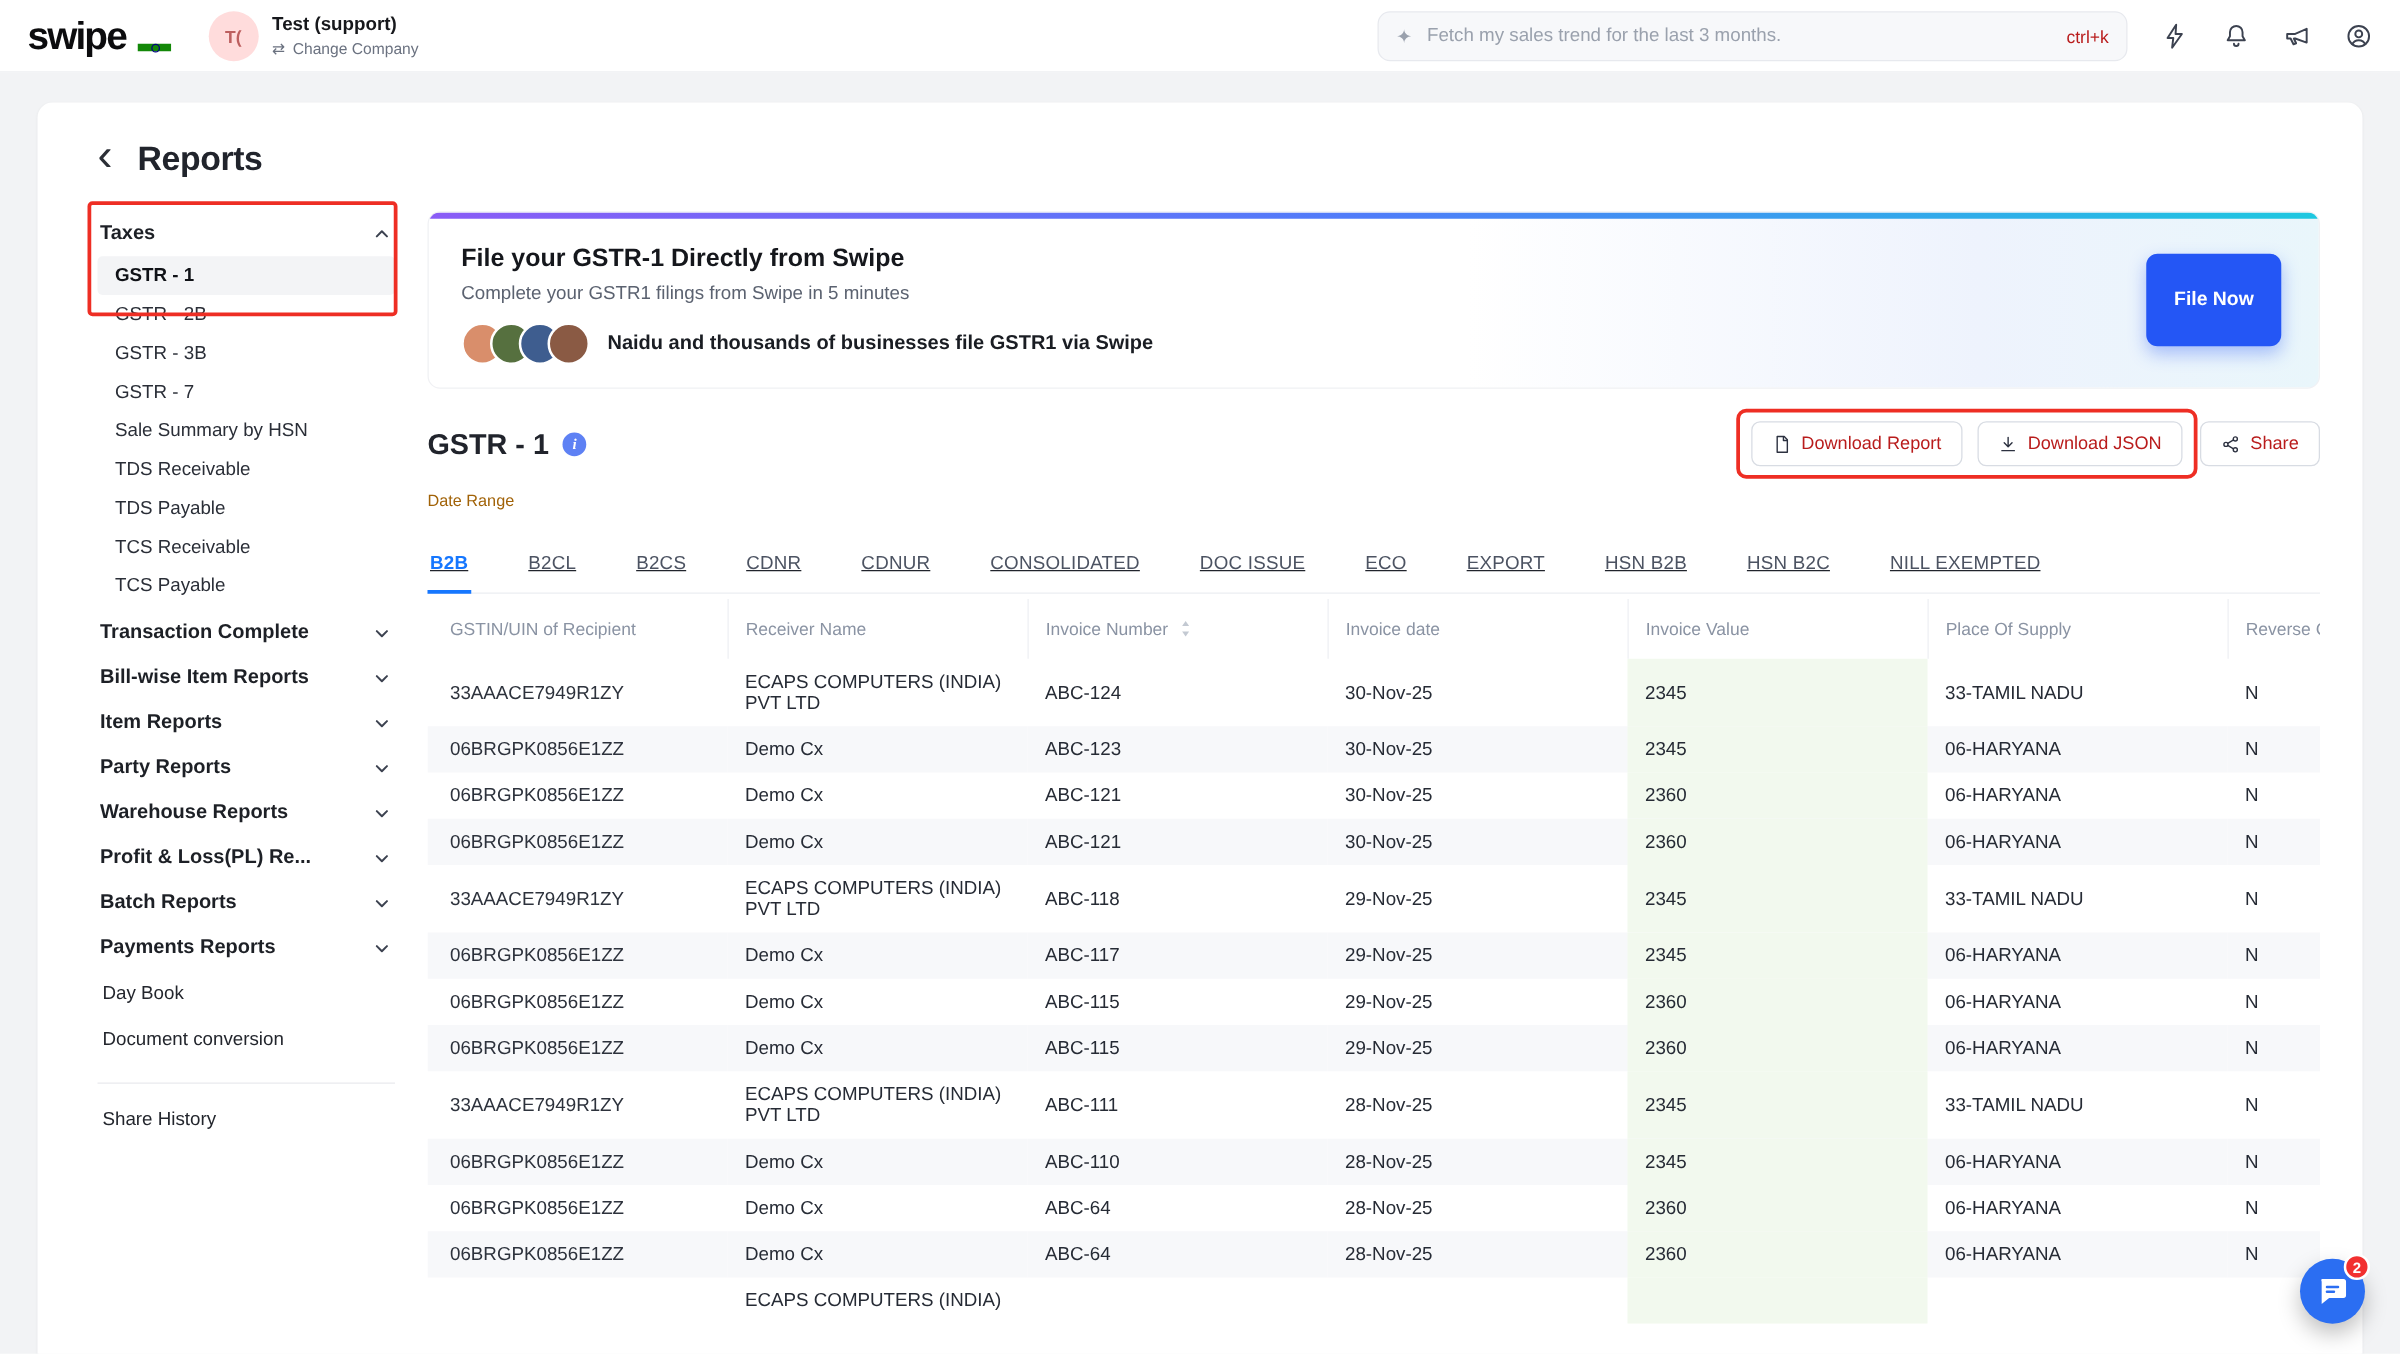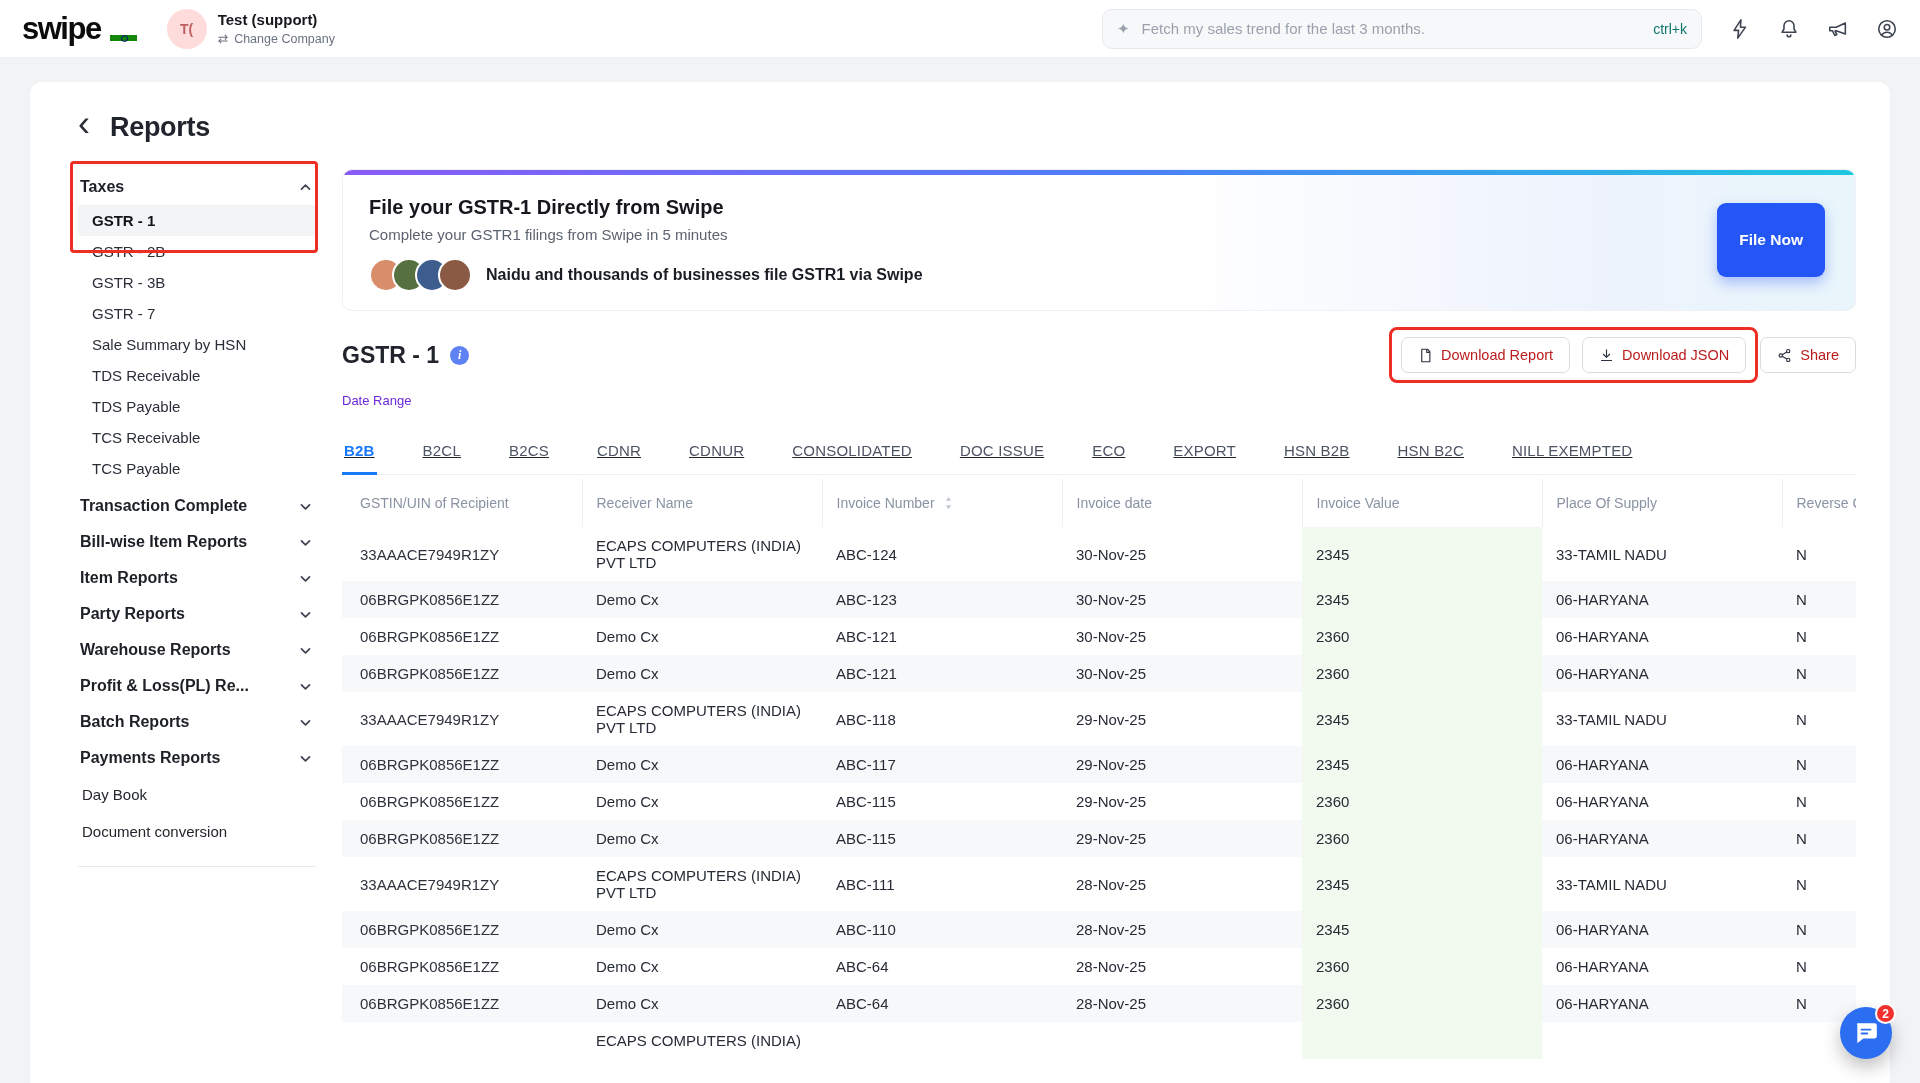--- a/index.html
+++ b/index.html
@@ -27,21 +27,21 @@
     font-weight:700;font-size:14px;display:flex;align-items:center;justify-content:center;}
   .company-name{font-weight:700;font-size:15px;color:#17181c;}
   .change{font-size:12.5px;color:#6b7280;display:flex;gap:6px;align-items:center;cursor:pointer;margin-top:3px;}
   .nav-right{display:flex;align-items:center;gap:27px;}
   .search{width:600px;height:40px;background:#f7f8fa;border:1px solid #e7e9ee;border-radius:10px;
     display:flex;align-items:center;padding:0 14px;gap:10px;}
   .sparkle{color:#9aa1ad;font-size:15px;}
   .search input{flex:1;border:none;background:transparent;outline:none;font-size:15px;
     color:#333;font-family:inherit;}
   .search input::placeholder{color:#9aa1ad;}
-  .shortcut{color:#0f766e;font-size:14px;white-space:nowrap;}
+  .shortcut{color:#b91c1c;font-size:14px;white-space:nowrap;}
   .nav-ic{width:22px;height:22px;cursor:pointer;display:block;}
   
   .card{margin:24px 30px;background:#fff;border-radius:12px;min-height:1200px;
     padding:30px 34px 0;box-shadow:0 1px 2px rgba(16,24,40,.05);}
   .page-head{display:flex;align-items:center;gap:20px;padding-left:14px;}
   .back{font-size:36px;line-height:.8;color:#2c2f36;cursor:pointer;margin-top:-6px;}
   h1{font-size:27px;margin:0;font-weight:800;letter-spacing:-.3px;}
   .content{display:flex;gap:26px;margin-top:26px;padding-left:14px;}
   
   .sidebar{width:238px;flex:none;position:relative;font-size:15px;}
@@ -74,21 +74,21 @@
   .toolbar{display:flex;align-items:center;justify-content:space-between;margin-top:26px;}
   .rtitle{display:flex;align-items:center;gap:11px;font-size:23px;font-weight:800;}
   .info-dot{width:19px;height:19px;border-radius:50%;background:#5e81f4;color:#fff;font-size:12px;
     display:flex;align-items:center;justify-content:center;font-weight:700;cursor:pointer;font-family:"Liberation Serif",serif;font-style:italic;}
   .actions{display:flex;align-items:center;gap:14px;}
   .dl-group{position:relative;display:flex;gap:12px;}
   .anno-dl{position:absolute;inset:-10px -12px;border:3px solid var(--anno);border-radius:8px;pointer-events:none;}
   .btn{display:flex;align-items:center;gap:8px;background:#fff;border:1px solid #d8dce3;border-radius:7px;
     padding:9px 16px;font-size:14.5px;color:#b91c1c;cursor:pointer;font-family:inherit;white-space:nowrap;}
   .date-wrap{margin-top:20px;}
-  .date-label{font-size:13px;color:#6d28d9;}
+  .date-label{font-size:13px;color:#a16207;}
   .date-box{margin-top:7px;display:inline-flex;align-items:center;gap:13px;border:1px solid #d8dce3;
     border-radius:8px;padding:9px 14px;font-size:15px;color:#1e222b;cursor:pointer;}
   .date-arrow{color:#9aa1ad;font-size:14px;}
   .tabs{display:flex;gap:44px;margin-top:24px;border-bottom:1px solid #eceef2;text-decoration:underline;}
   .tab{padding:10px 2px 13px;font-size:15px;color:#4c5362;cursor:pointer;letter-spacing:.2px;white-space:nowrap;}
   .tab.active{color:var(--tab);font-weight:700;border-bottom:3px solid var(--tab);margin-bottom:-1px;}
   .tablewrap{overflow:hidden;margin-top:4px;}
   table{border-collapse:collapse;table-layout:fixed;min-width:1640px;}
   th{font-size:14px;color:#8a93a3;font-weight:500;text-align:left;padding:16px 14px;
     border-left:1px solid #eef0f3;white-space:nowrap;}
@@ -232,20 +232,21 @@
                 <path d="M3 6l5 5 5-5"></path>
               </svg>
             </div>
           </div>
         <div>
             <div class="side-link">Day Book</div>
             <div class="side-link">Document conversion</div>
           </div>
 
         <div class="divider"></div>
+        <div class="side-link">Share History</div>
       </aside>
 
       <section class="main">
 
         <div class="banner">
           <div class="banner-title">File your GSTR-1 Directly from Swipe</div>
           <div class="banner-sub">Complete your GSTR1 filings from Swipe in 5 minutes</div>
           <div class="banner-social">
             <div class="avatars">
                 <div class="avx" style="background: rgb(217, 142, 107);"></div>

